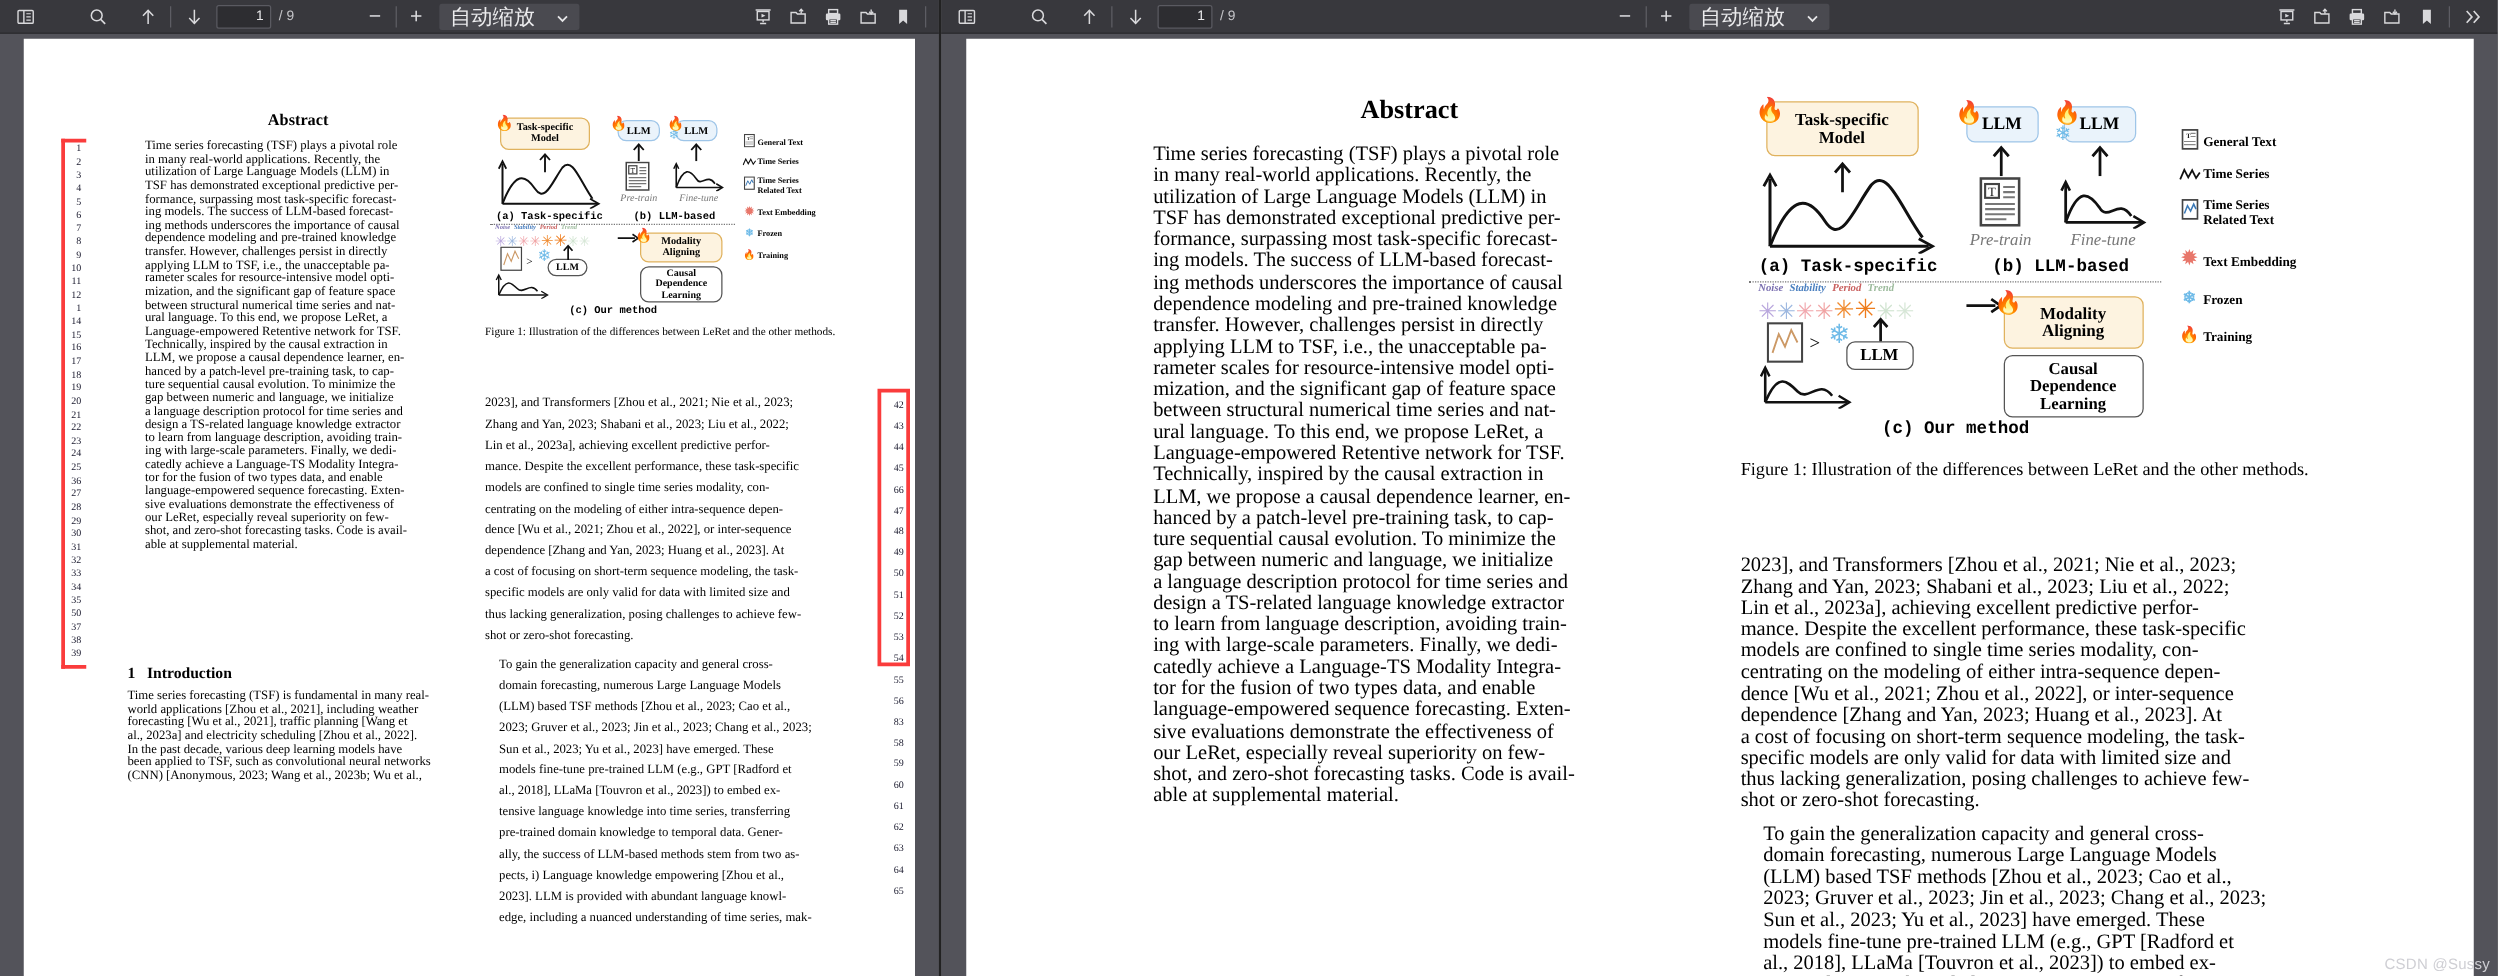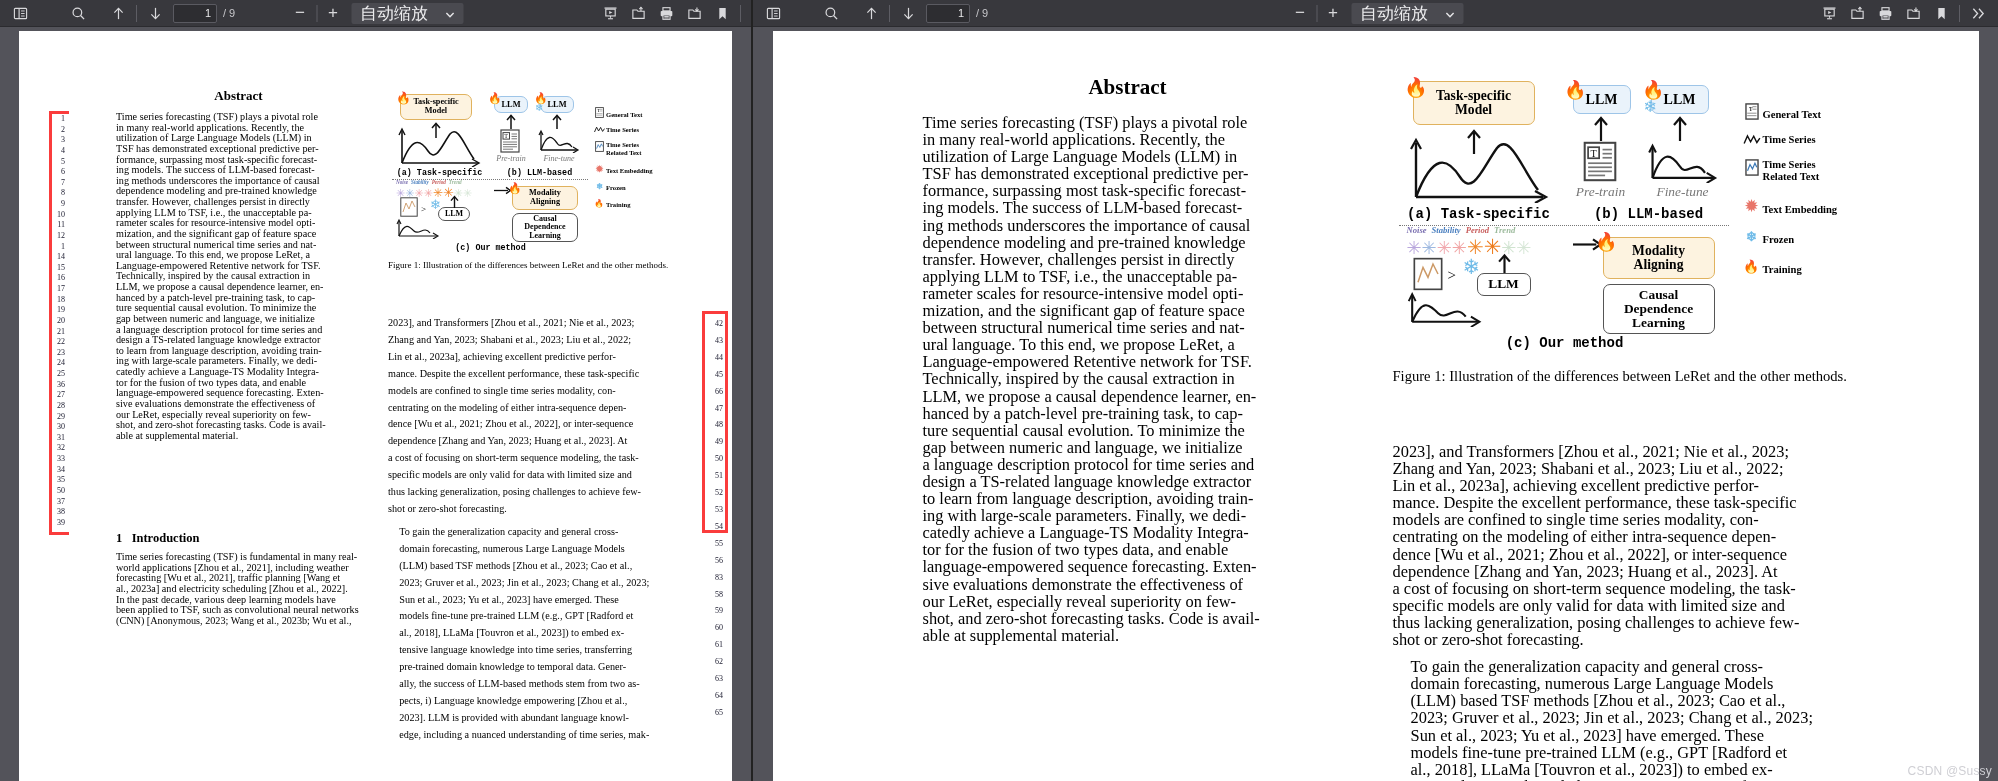--- a/index.html
+++ b/index.html
@@ -269,21 +269,21 @@
               <div>catedly achieve a Language-TS Modality Integra-</div>
               <div>tor for the fusion of two types data, and enable</div>
               <div>language-empowered sequence forecasting.  Exten-</div>
               <div>sive evaluations demonstrate the effectiveness of</div>
               <div>our LeRet, especially reveal superiority on few-</div>
               <div>shot, and zero-shot forecasting tasks. Code is avail-</div>
               <div>able at supplemental material.</div>
             </div>
         </div>
 
-        <div style="position:absolute; left:97px; top:500px; width:245px;">
+        <div style="position:absolute; left:83px; top:500px; width:245px;">
           <div class="sec-title" style="font-size:12.5px; text-align:left; margin-bottom:6px;">
             <span>1</span>
             &nbsp;&nbsp;<span>Introduction</span>
           </div>
           <div class="body" style="font-size:10.2px; line-height:10.62px;" id="intro-left">
               <div>Time series forecasting (TSF) is fundamental in many real-</div>
               <div>world applications [Zhou et al., 2021], including weather</div>
               <div>forecasting [Wu et al., 2021], traffic planning [Wang et</div>
               <div>al., 2023a] and electricity scheduling [Zhou et al., 2022].</div>
               <div>In the past decade, various deep learning models have</div>

